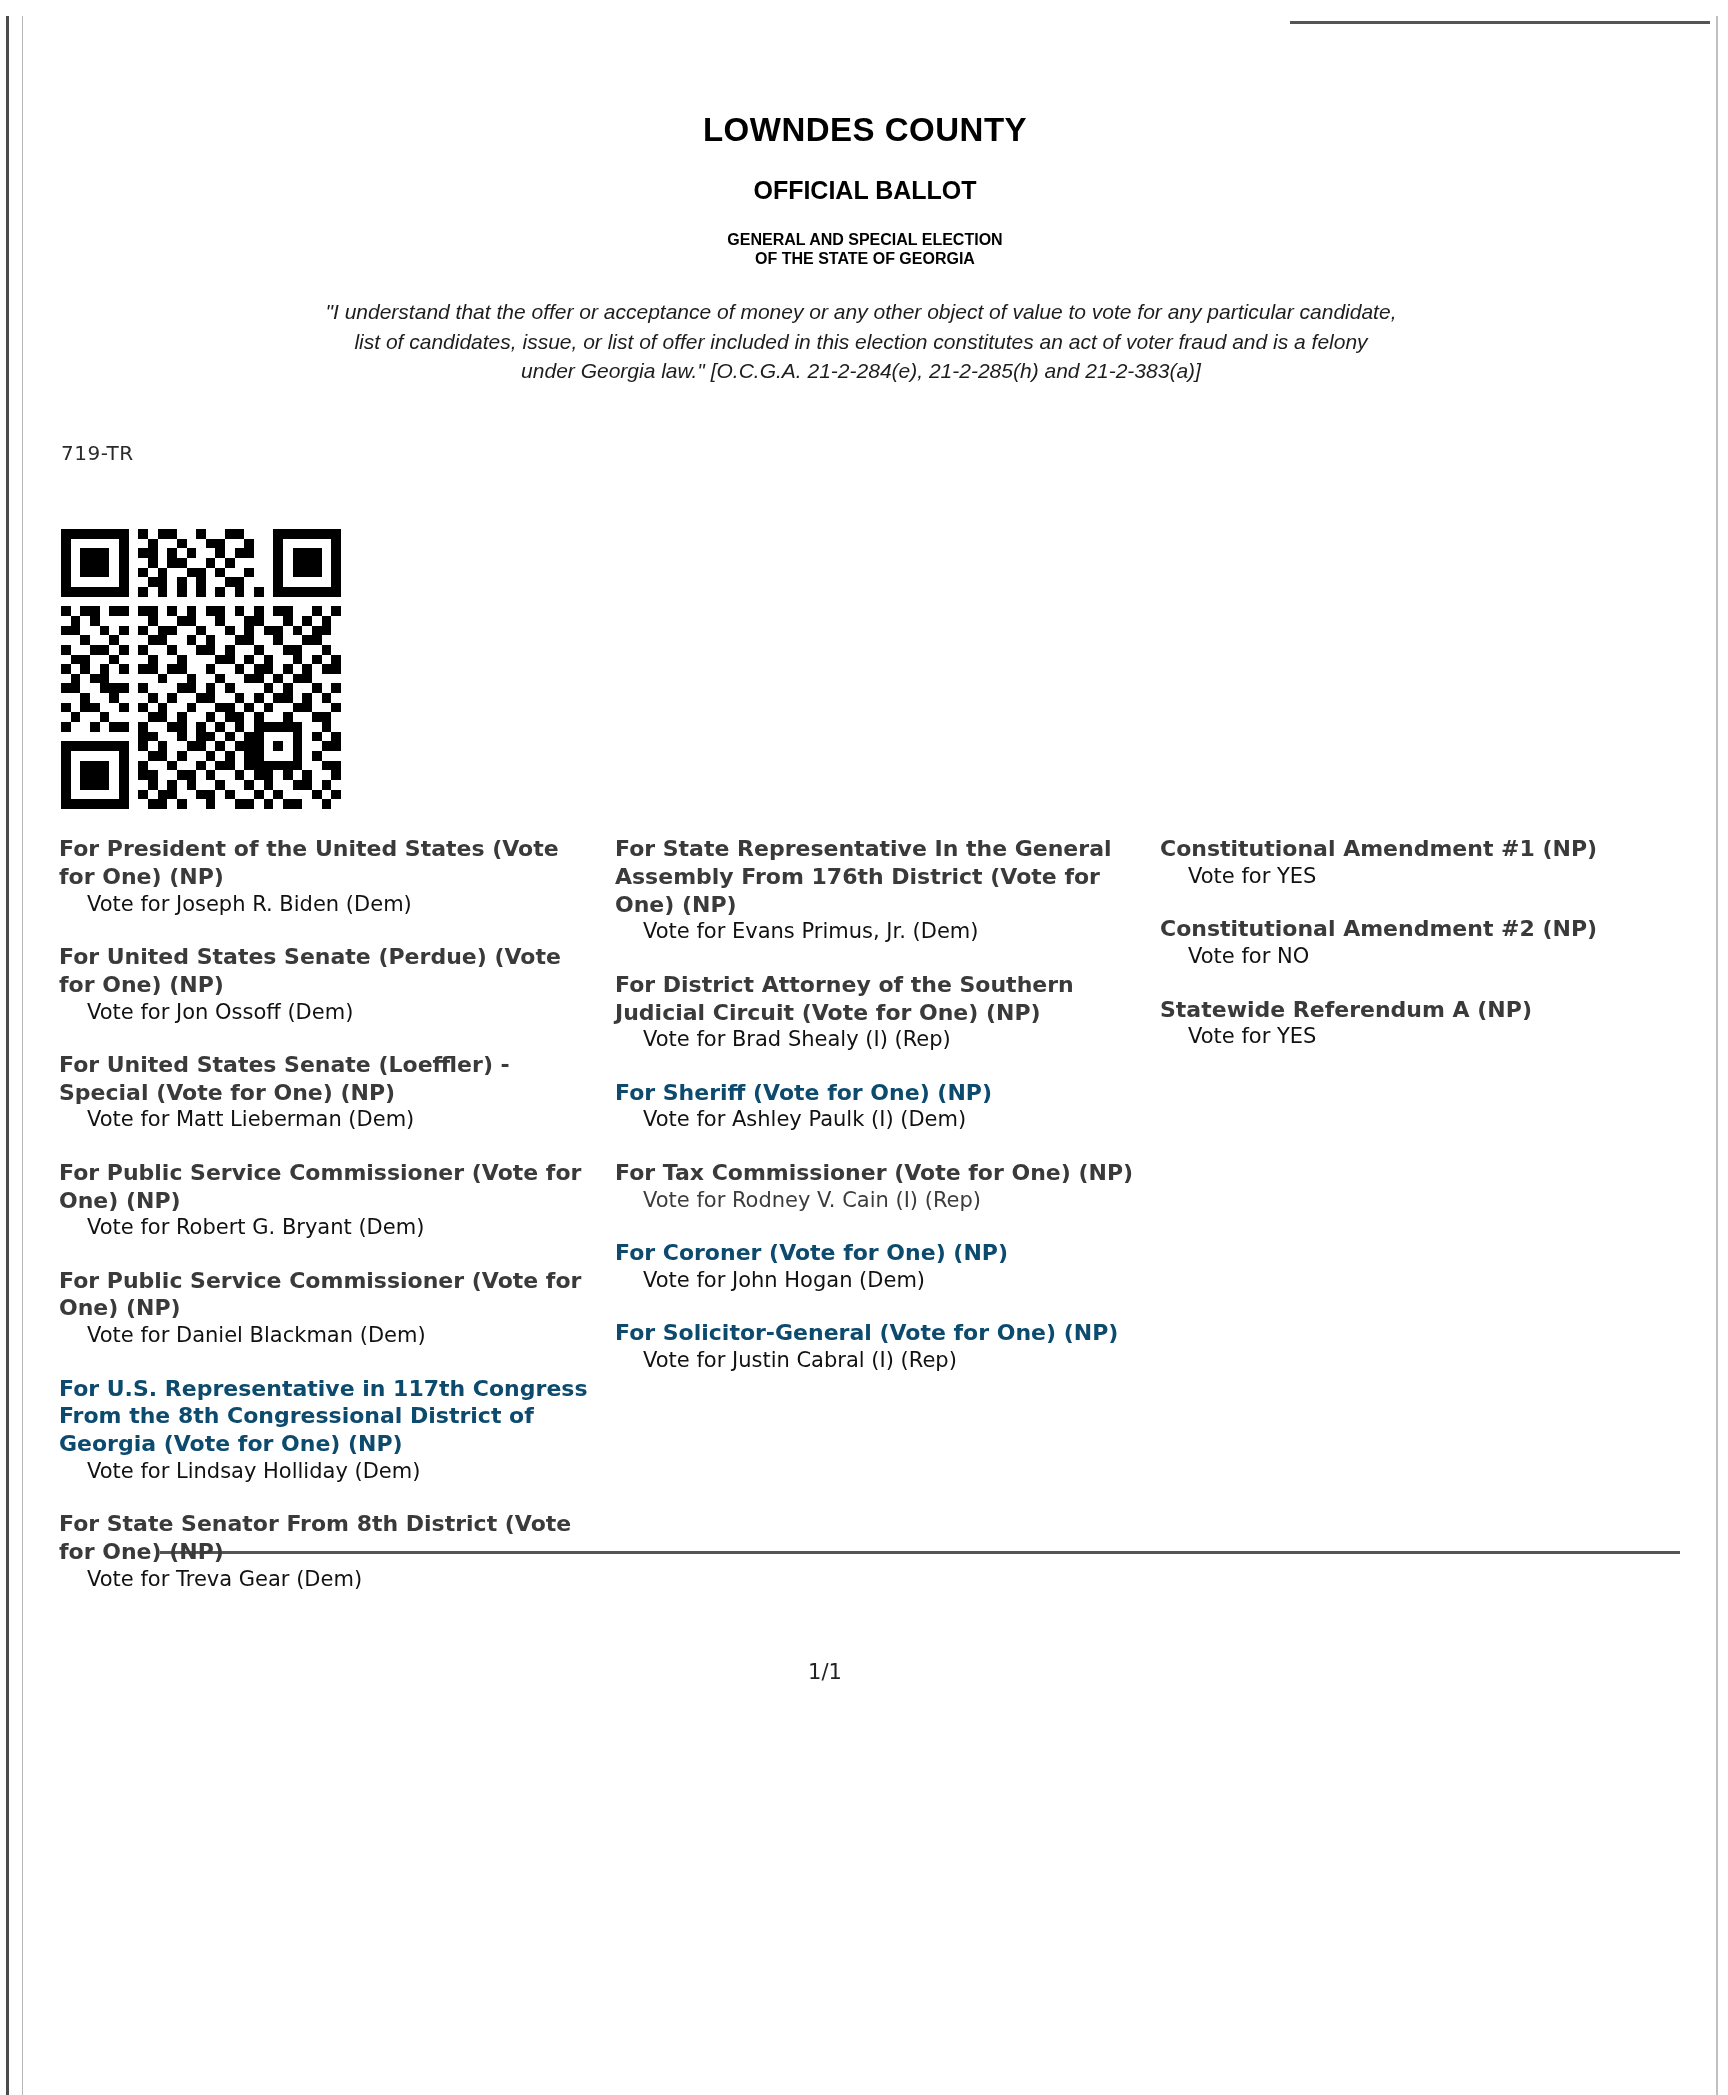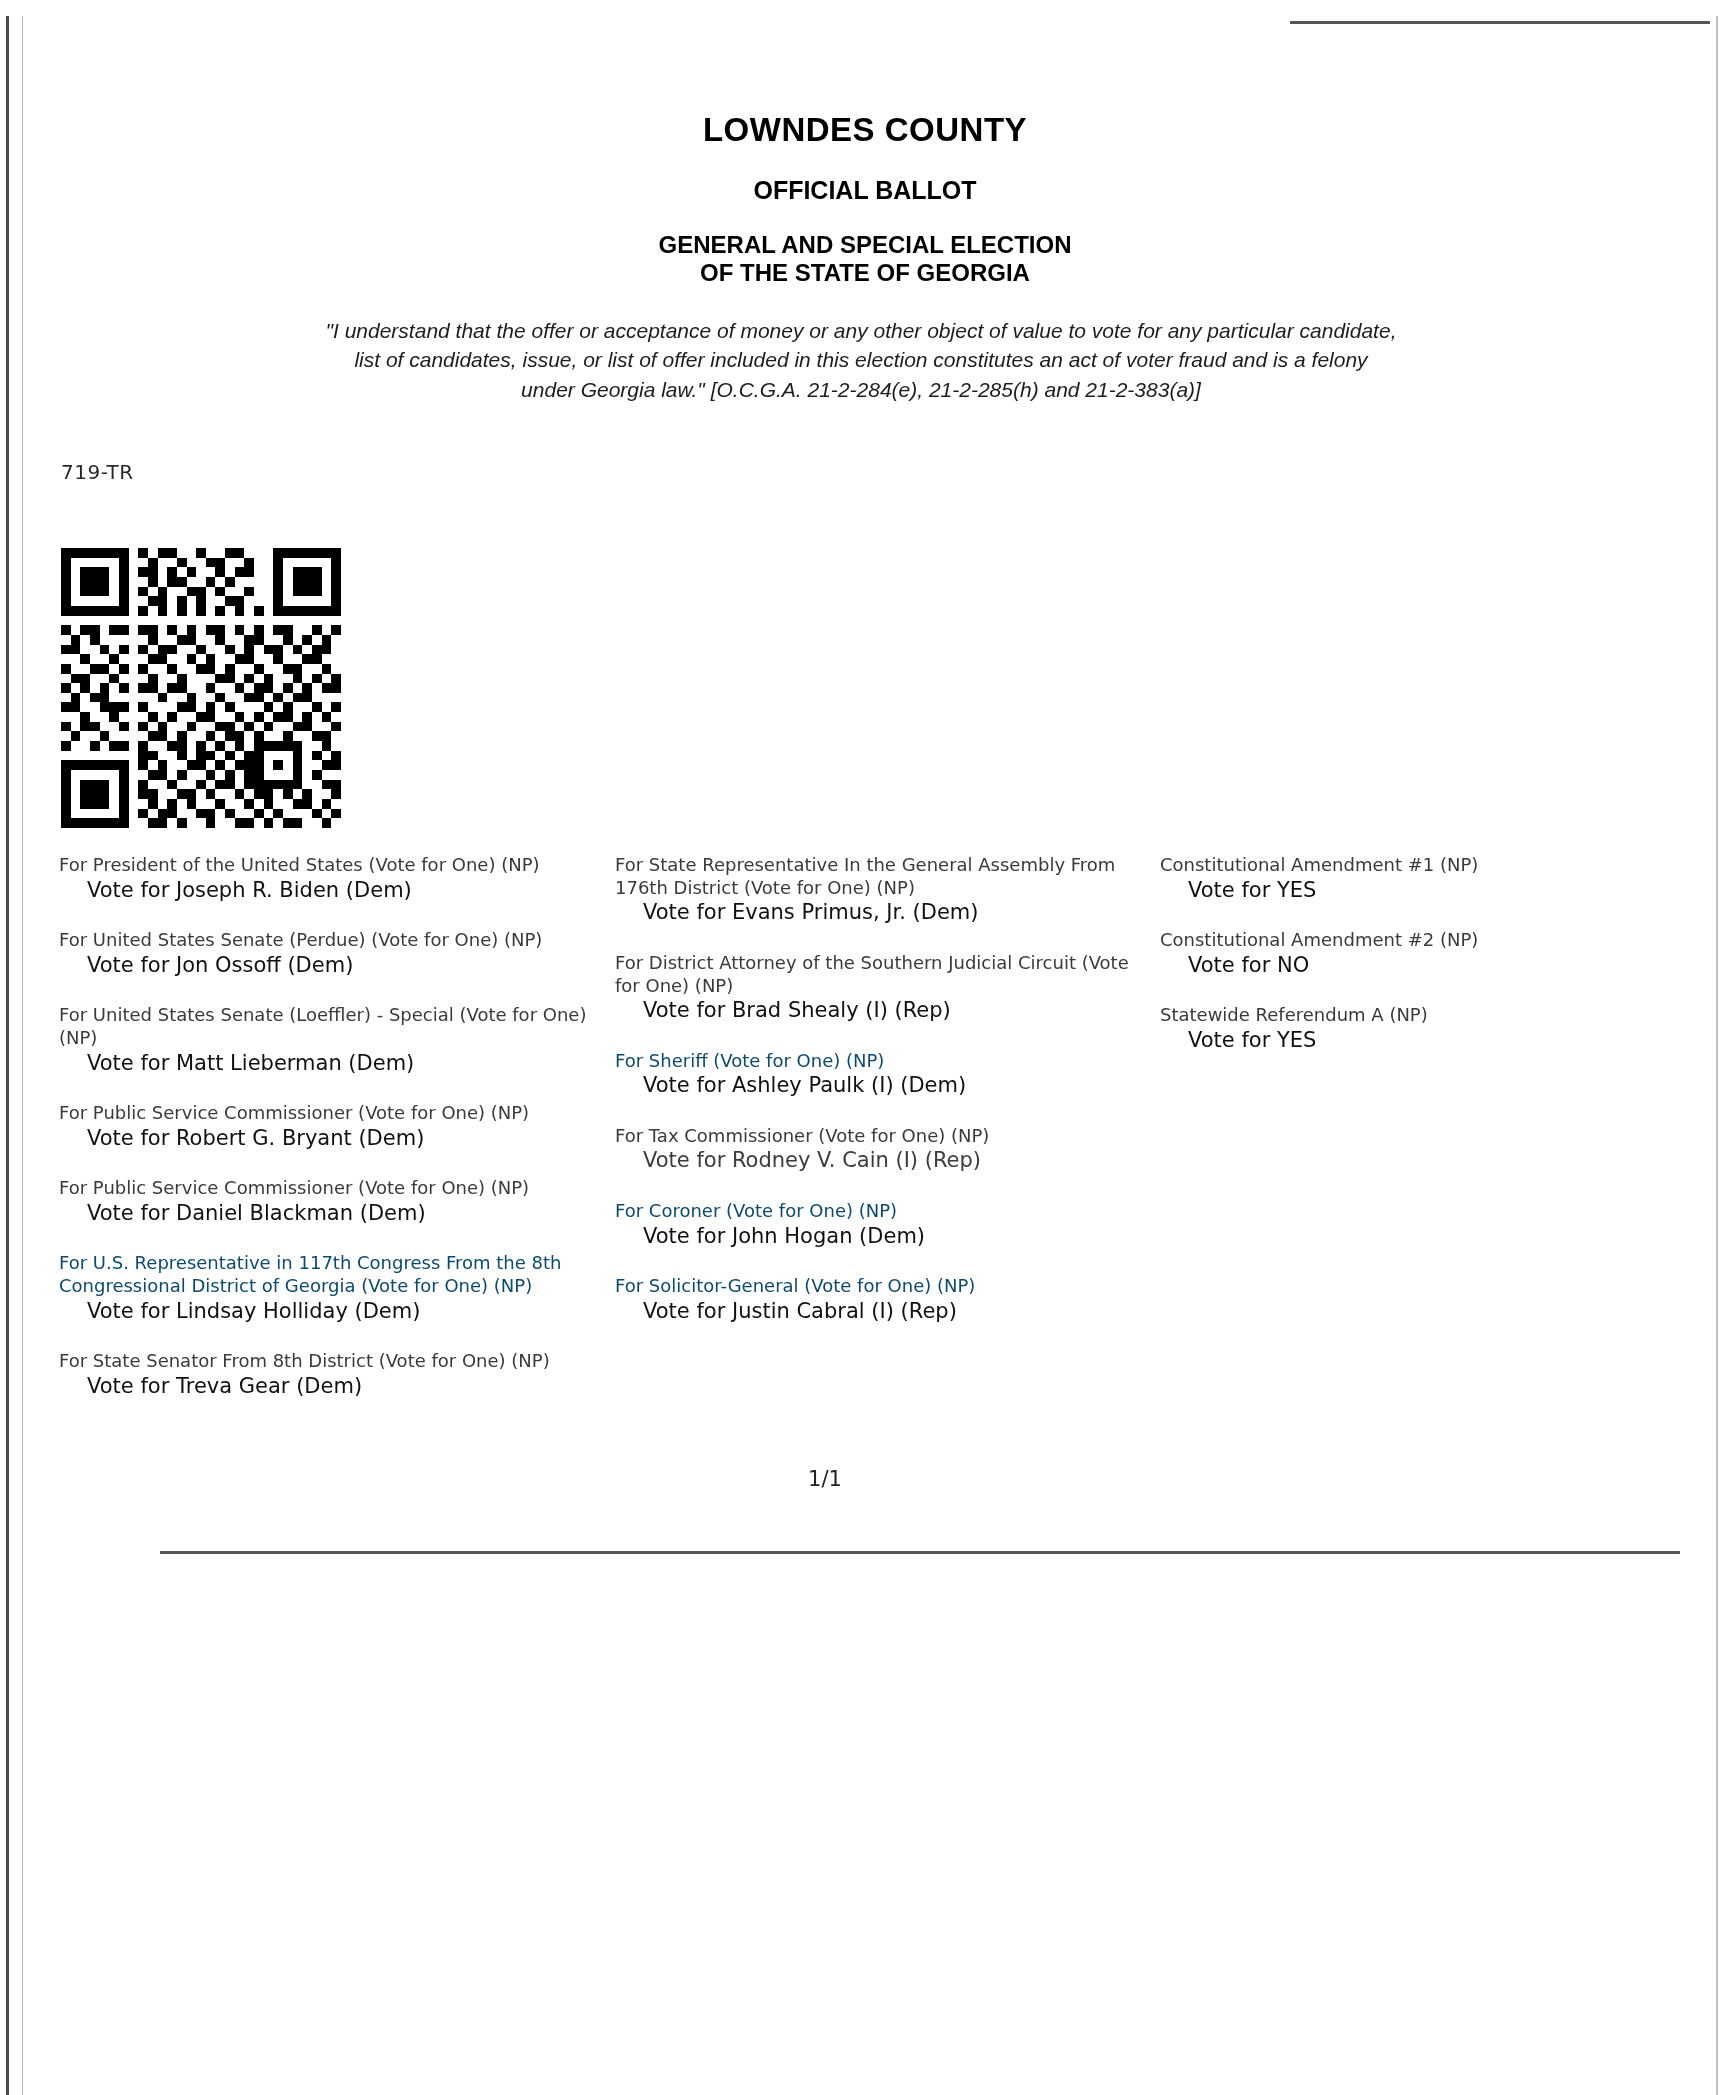--- a/index.html
+++ b/index.html
@@ -79,21 +79,21 @@
     text-align: center;
     font-family: "Liberation Sans", sans-serif;
     font-weight: bold;
     font-size: 25px;
     margin-top: 27px;
   }
   .hdr-block {
     text-align: center;
     font-family: "Liberation Sans", sans-serif;
     font-weight: bold;
-    font-size: 24px;
+    font-size: 16px;
     line-height: 1.18;
     margin-top: 26px;
   }
   .oath {
     margin-top: 28px;
     padding: 0 28px 0 20px;
     text-align: center;
     font-family: "Liberation Sans", sans-serif;
     font-style: italic;
     font-size: 21px;
@@ -128,23 +128,24 @@
   }
   .col {
     box-sizing: border-box;
   }
   .col-1 { width: 560px; padding-left: 4px; padding-right: 14px; }
   .col-2 { width: 545px; padding-right: 14px; }
   .col-3 { width: 500px; }
 
   .contest { margin-bottom: 26px; }
   .contest-title {
-    font-size: 18px;
+    font-size: 22px;
     line-height: 1.26;
     color: #3a3a3a;
+    font-weight: bold;
   }
   .contest-title.dark { color: #0c4a6e; }
   .choice {
     font-size: 21px;
     line-height: 1.26;
     color: #111;
     padding-left: 28px;
     text-indent: 0;
   }
   .choice.light { color: #3c3c3c; }

